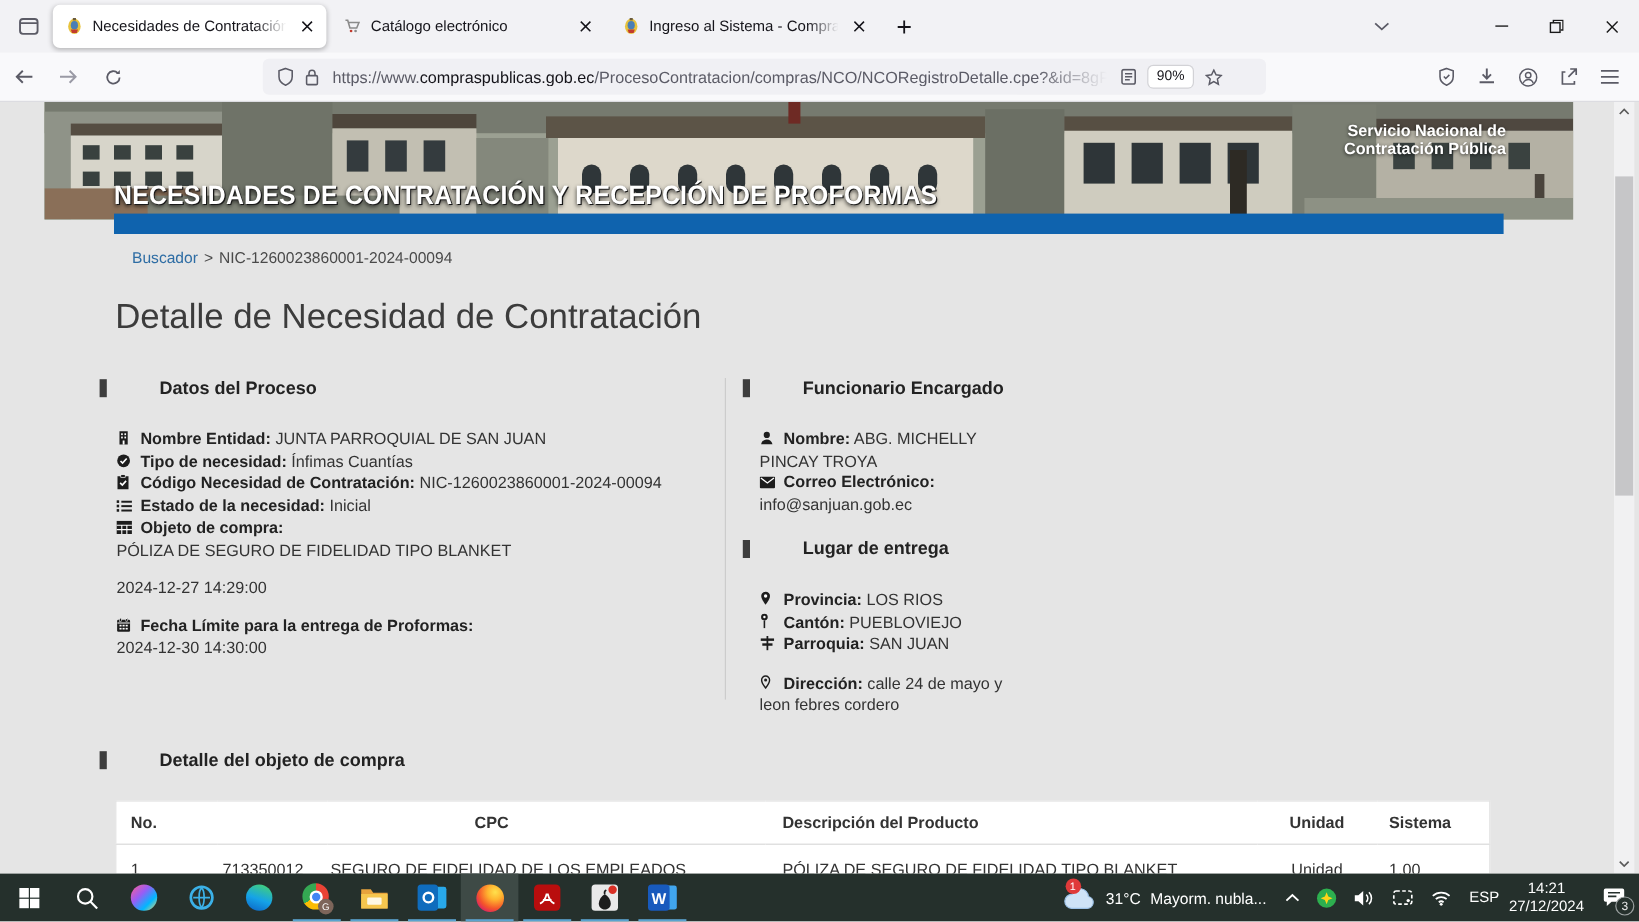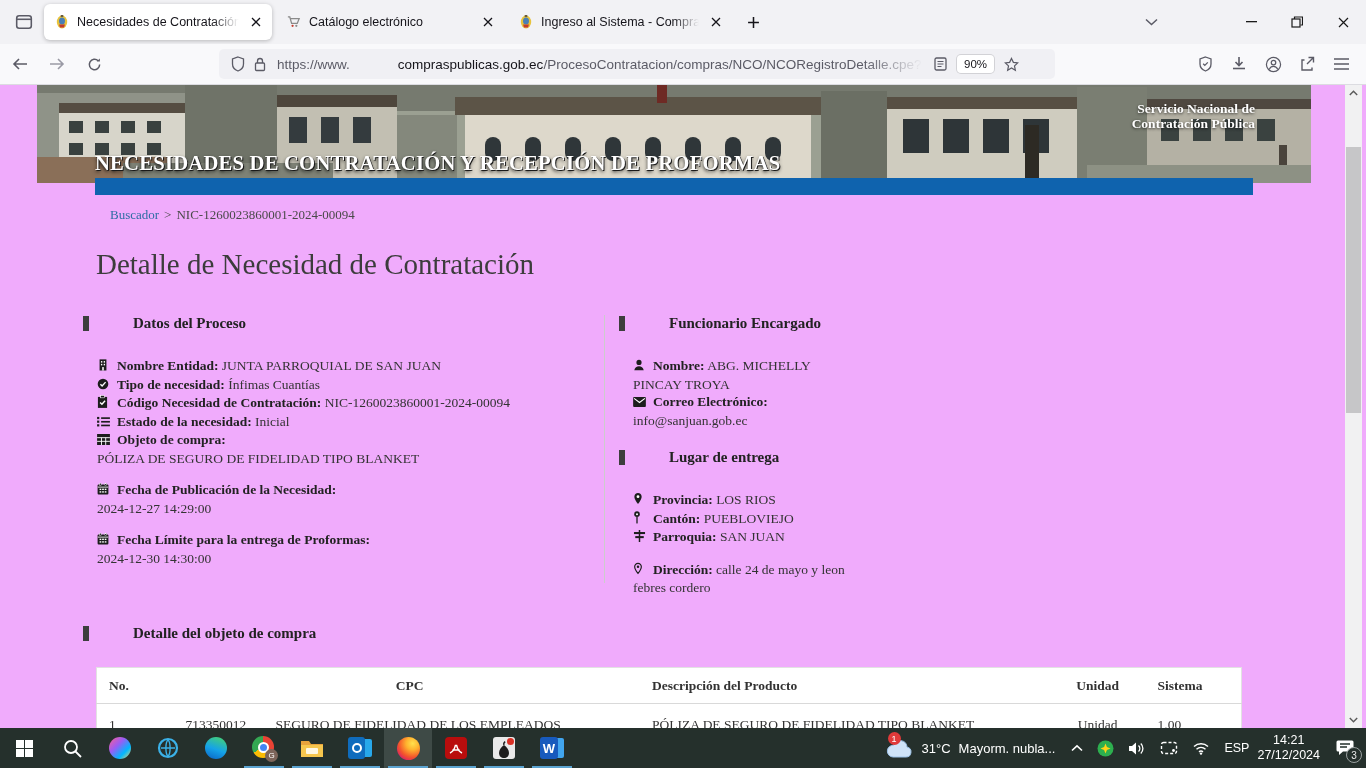--- a/index.html
+++ b/index.html
@@ -22,27 +22,27 @@
   .tabchev { width:34px; height:34px; display:flex; align-items:center; justify-content:center; margin-right:60px; }
   .winbtn { width:46px; height:44px; display:flex; align-items:center; justify-content:center; }
 
   
   .toolbar { position:absolute; left:0; top:44px; width:1366px; height:41px; background:#f9f9fb; border-bottom:1px solid #dcdce1; display:flex; align-items:center; }
   .navbtn { width:34px; height:32px; margin-left:3px; display:flex; align-items:center; justify-content:center; border-radius:4px; }
   .urlbar { width:836px; height:30px; margin-left:108px; background:#f0f0f4; border-radius:5px; display:flex; align-items:center; padding:0 8px; }
   .urlicon { width:22px; height:22px; display:flex; align-items:center; justify-content:center; flex:none; }
   .urltext { font-size:13.5px; margin-left:6px; white-space:nowrap; overflow:hidden; width:652px;
     -webkit-mask-image:linear-gradient(90deg,#000 90%,transparent 99%); mask-image:linear-gradient(90deg,#000 90%,transparent 99%); }
-  .u-dim { color:#5b5b66; } .u-domain { color:#15141a;margin-left:48px; }
+  .u-dim { color:#5b5b66; } .u-domain { color:#15141a; }
   .zoompill { font-size:11.5px; color:#15141a; background:#fff; border-radius:4px; padding:3px 7px; margin:0 6px; box-shadow:0 0 0 1px rgba(0,0,0,.12); }
   .tbright { display:flex; align-items:center; margin-left:auto; margin-right:8px; }
   .tbbtn { width:34px; height:32px; display:flex; align-items:center; justify-content:center; border-radius:4px; }
 
   
-  .viewport { position:absolute; left:0; top:85px; width:1366px; height:643px; background:#f0abfc; overflow:hidden;font-family:Liberation Serif, serif; }
+  .viewport { position:absolute; left:0; top:85px; width:1366px; height:643px; background:#e5e5e5; overflow:hidden; }
 
   .scrollbar { position:absolute; top:0; right:4px; width:17px; height:643px; background:#f1f1f2; z-index:50; }
   .sb-up,.sb-down { position:absolute; left:0; width:17px; height:16px; display:flex; align-items:center; justify-content:center; }
   .sb-up { top:0; } .sb-down { bottom:0; }
   .sb-thumb { position:absolute; top:62px; left:1px; width:15px; height:266px; background:#c6c6c8; }
 
   .banner { position:absolute; left:37px; top:0; width:1274px; height:98px; overflow:hidden; background:#9ba092; }
   .banner-org { position:absolute; top:16px; right:56px; text-align:right; color:#fff; font-weight:bold; font-size:13.5px; line-height:15px; text-shadow:0 1px 3px rgba(0,0,0,.75); }
   .banner-title { position:absolute; left:58px; bottom:7px; color:#fff; font-weight:bold; font-size:22px; letter-spacing:.2px; transform:scaleX(.94); transform-origin:left bottom; white-space:nowrap; text-shadow:1px 1px 0 #1a1a1a, 0 2px 4px rgba(0,0,0,.8); }
   .bluebar { position:absolute; left:95px; top:93px; width:1158px; height:17px; background:#0f63ae; z-index:5; }
@@ -391,36 +391,20 @@
         <div class="frow">
           <span class="ficon"><svg width="13" height="11" viewBox="0 0 14 12">
                 <path fill="#1d1d1d" d="M0 0h14v12H0z"></path>
                 <g stroke="#fff" stroke-width="1">
                   <path d="M0 4h14M0 8h14M4.8 4v8M9.4 4v8"></path>
                 </g>
               </svg></span><span class="flabel">Objeto de compra:</span>
         </div>
         <div class="fline">PÓLIZA DE SEGURO DE FIDELIDAD TIPO BLANKET</div>
         <div class="fgap"></div>
-        <div class="frow">
-          <span class="ficon"><svg width="12" height="12" viewBox="0 0 14 14">
-                <rect x="0.7" y="1.8" width="12.6" height="11.6" rx="1.2" fill="#1d1d1d"></rect>
-                <rect x="3" y="0.2" width="1.8" height="3" fill="#1d1d1d" stroke="#fff" stroke-width=".5"></rect>
-                <rect x="9.2" y="0.2" width="1.8" height="3" fill="#1d1d1d" stroke="#fff" stroke-width=".5"></rect>
-                <path d="M1 4.8h12" stroke="#fff" stroke-width="1"></path>
-                <g fill="#fff">
-                  <rect x="3" y="6.6" width="2" height="1.6"></rect>
-                  <rect x="6" y="6.6" width="2" height="1.6"></rect>
-                  <rect x="9" y="6.6" width="2" height="1.6"></rect>
-                  <rect x="3" y="9.6" width="2" height="1.6"></rect>
-                  <rect x="6" y="9.6" width="2" height="1.6"></rect>
-                  <rect x="9" y="9.6" width="2" height="1.6"></rect>
-                </g>
-              </svg></span><span class="flabel">Fecha de Publicación de la Necesidad:</span>
-        </div>
         <div class="fline">2024-12-27 14:29:00</div>
         <div class="fgap"></div>
         <div class="frow">
           <span class="ficon"><svg width="12" height="12" viewBox="0 0 14 14">
                 <rect x="0.7" y="1.8" width="12.6" height="11.6" rx="1.2" fill="#1d1d1d"></rect>
                 <rect x="3" y="0.2" width="1.8" height="3" fill="#1d1d1d" stroke="#fff" stroke-width=".5"></rect>
                 <rect x="9.2" y="0.2" width="1.8" height="3" fill="#1d1d1d" stroke="#fff" stroke-width=".5"></rect>
                 <path d="M1 4.8h12" stroke="#fff" stroke-width="1"></path>
                 <g fill="#fff">
                   <rect x="3" y="6.6" width="2" height="1.6"></rect>

